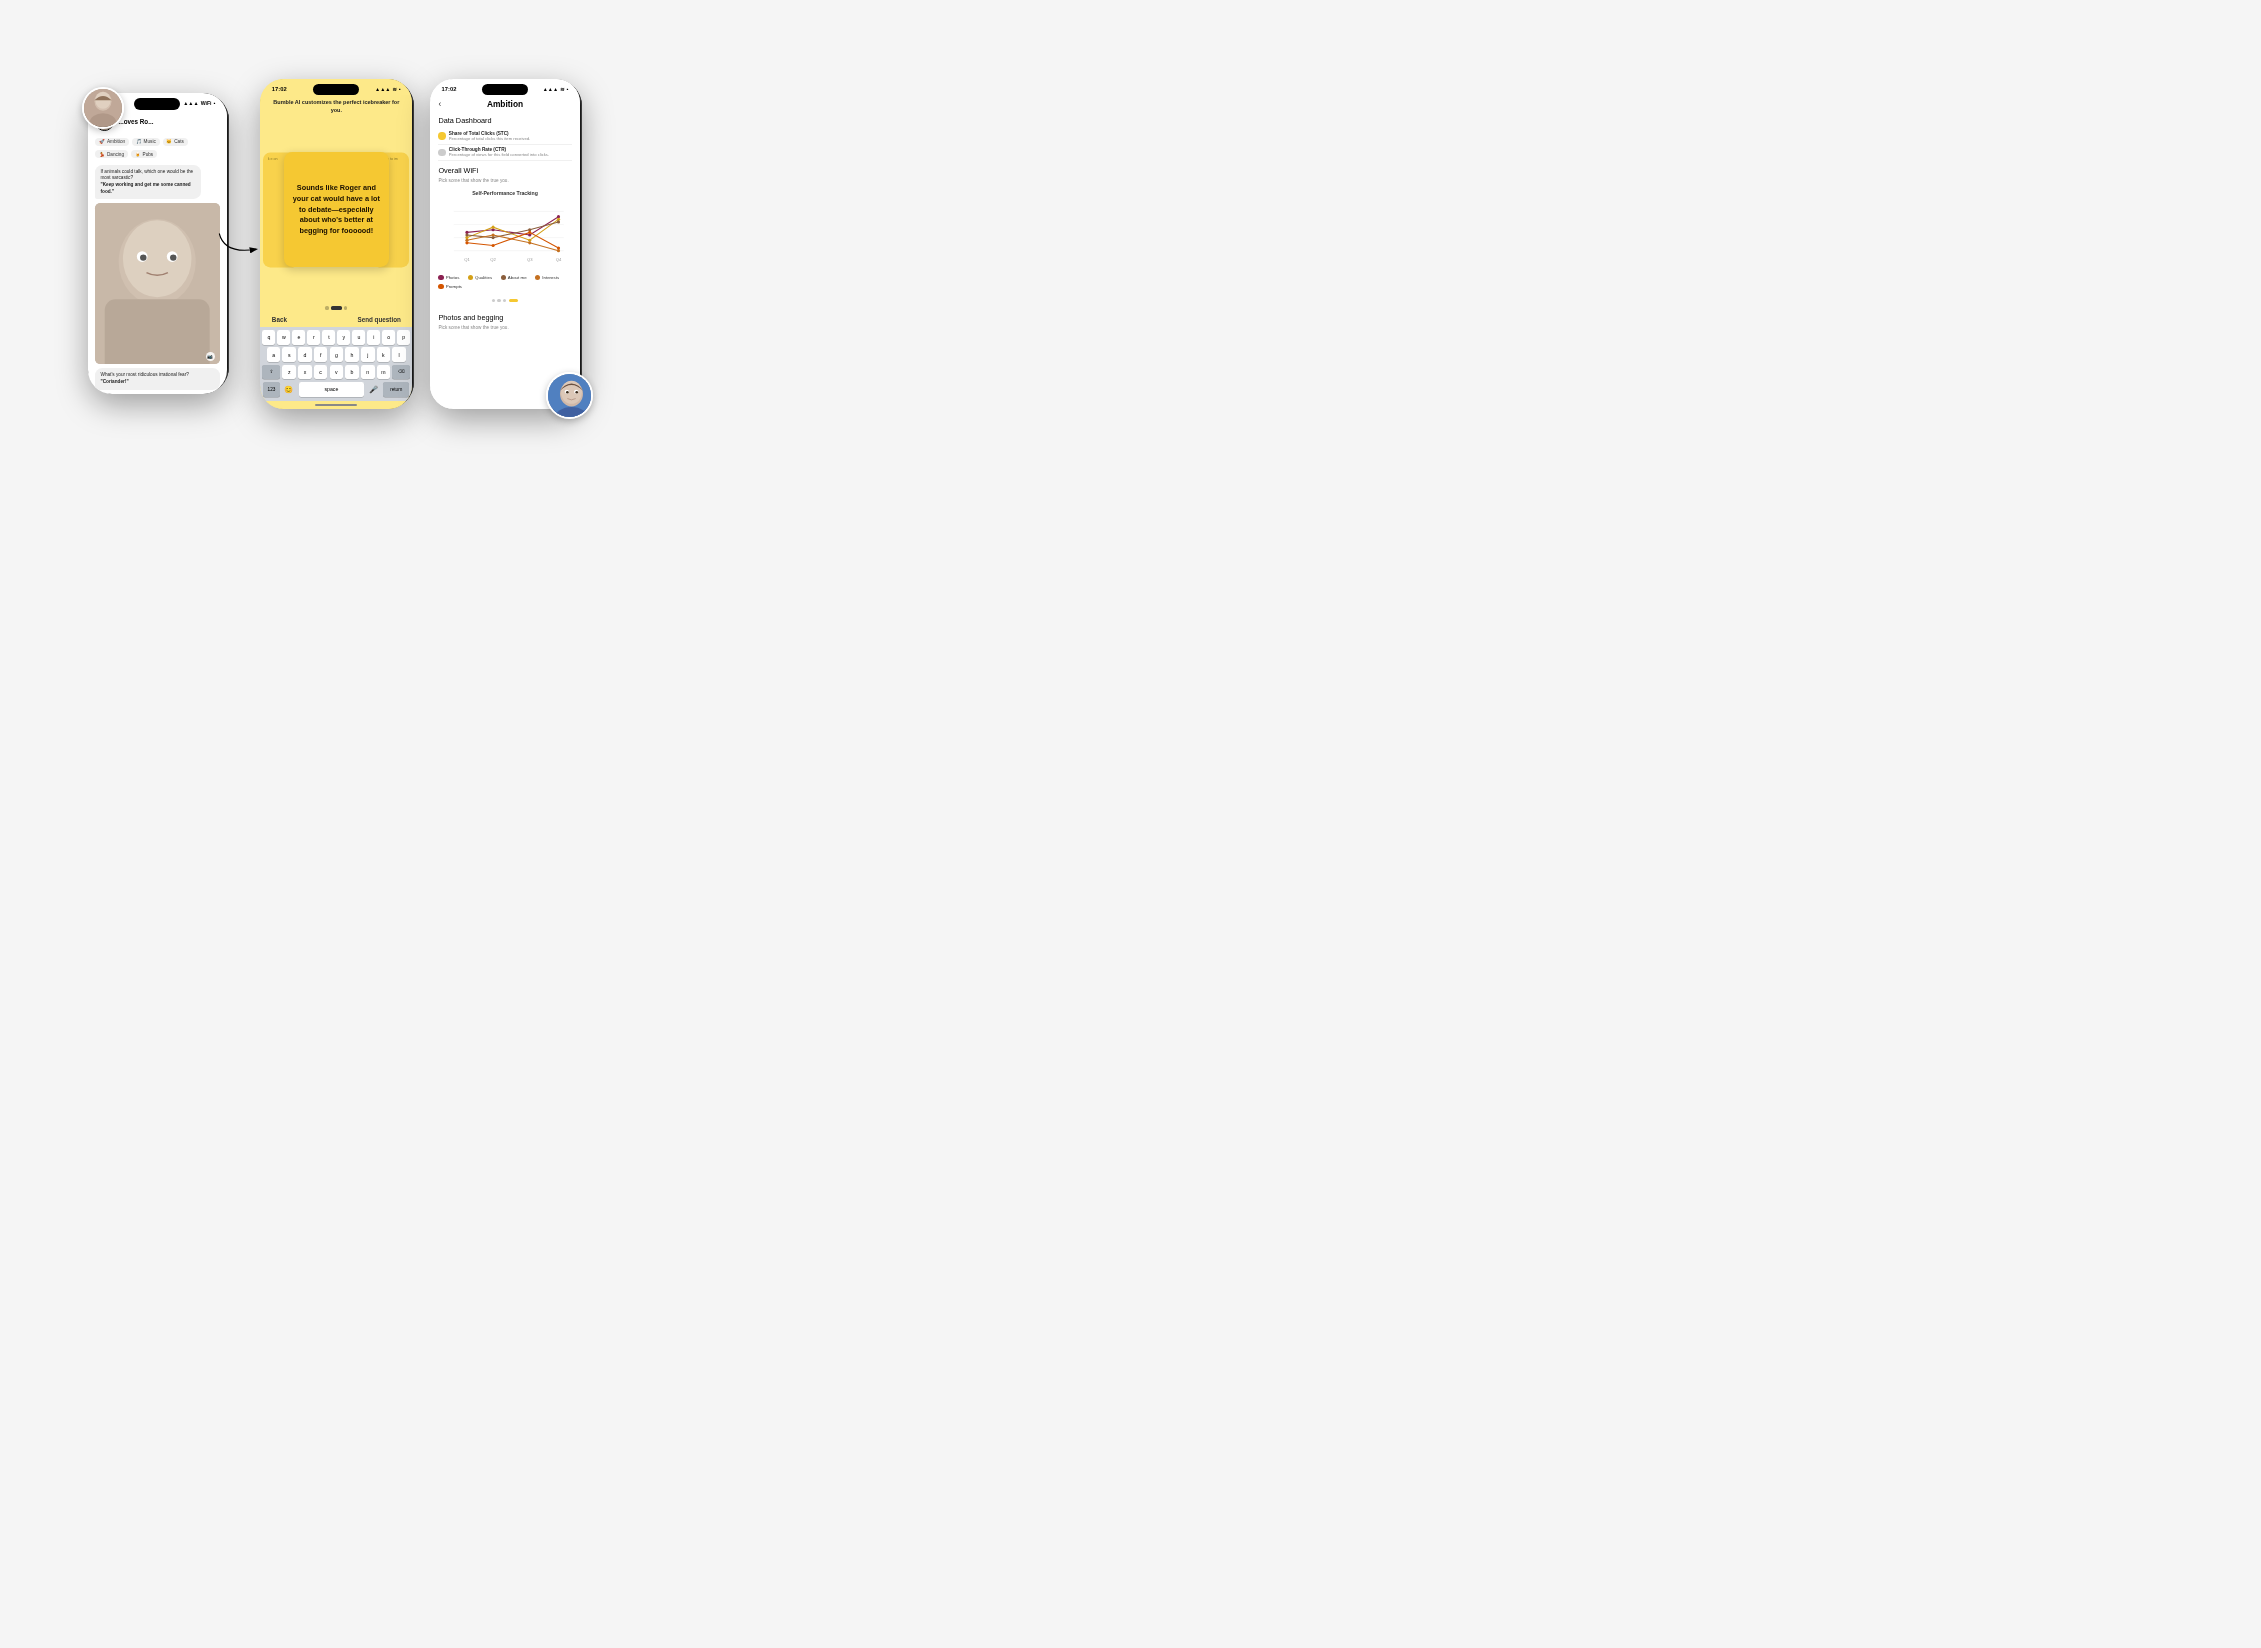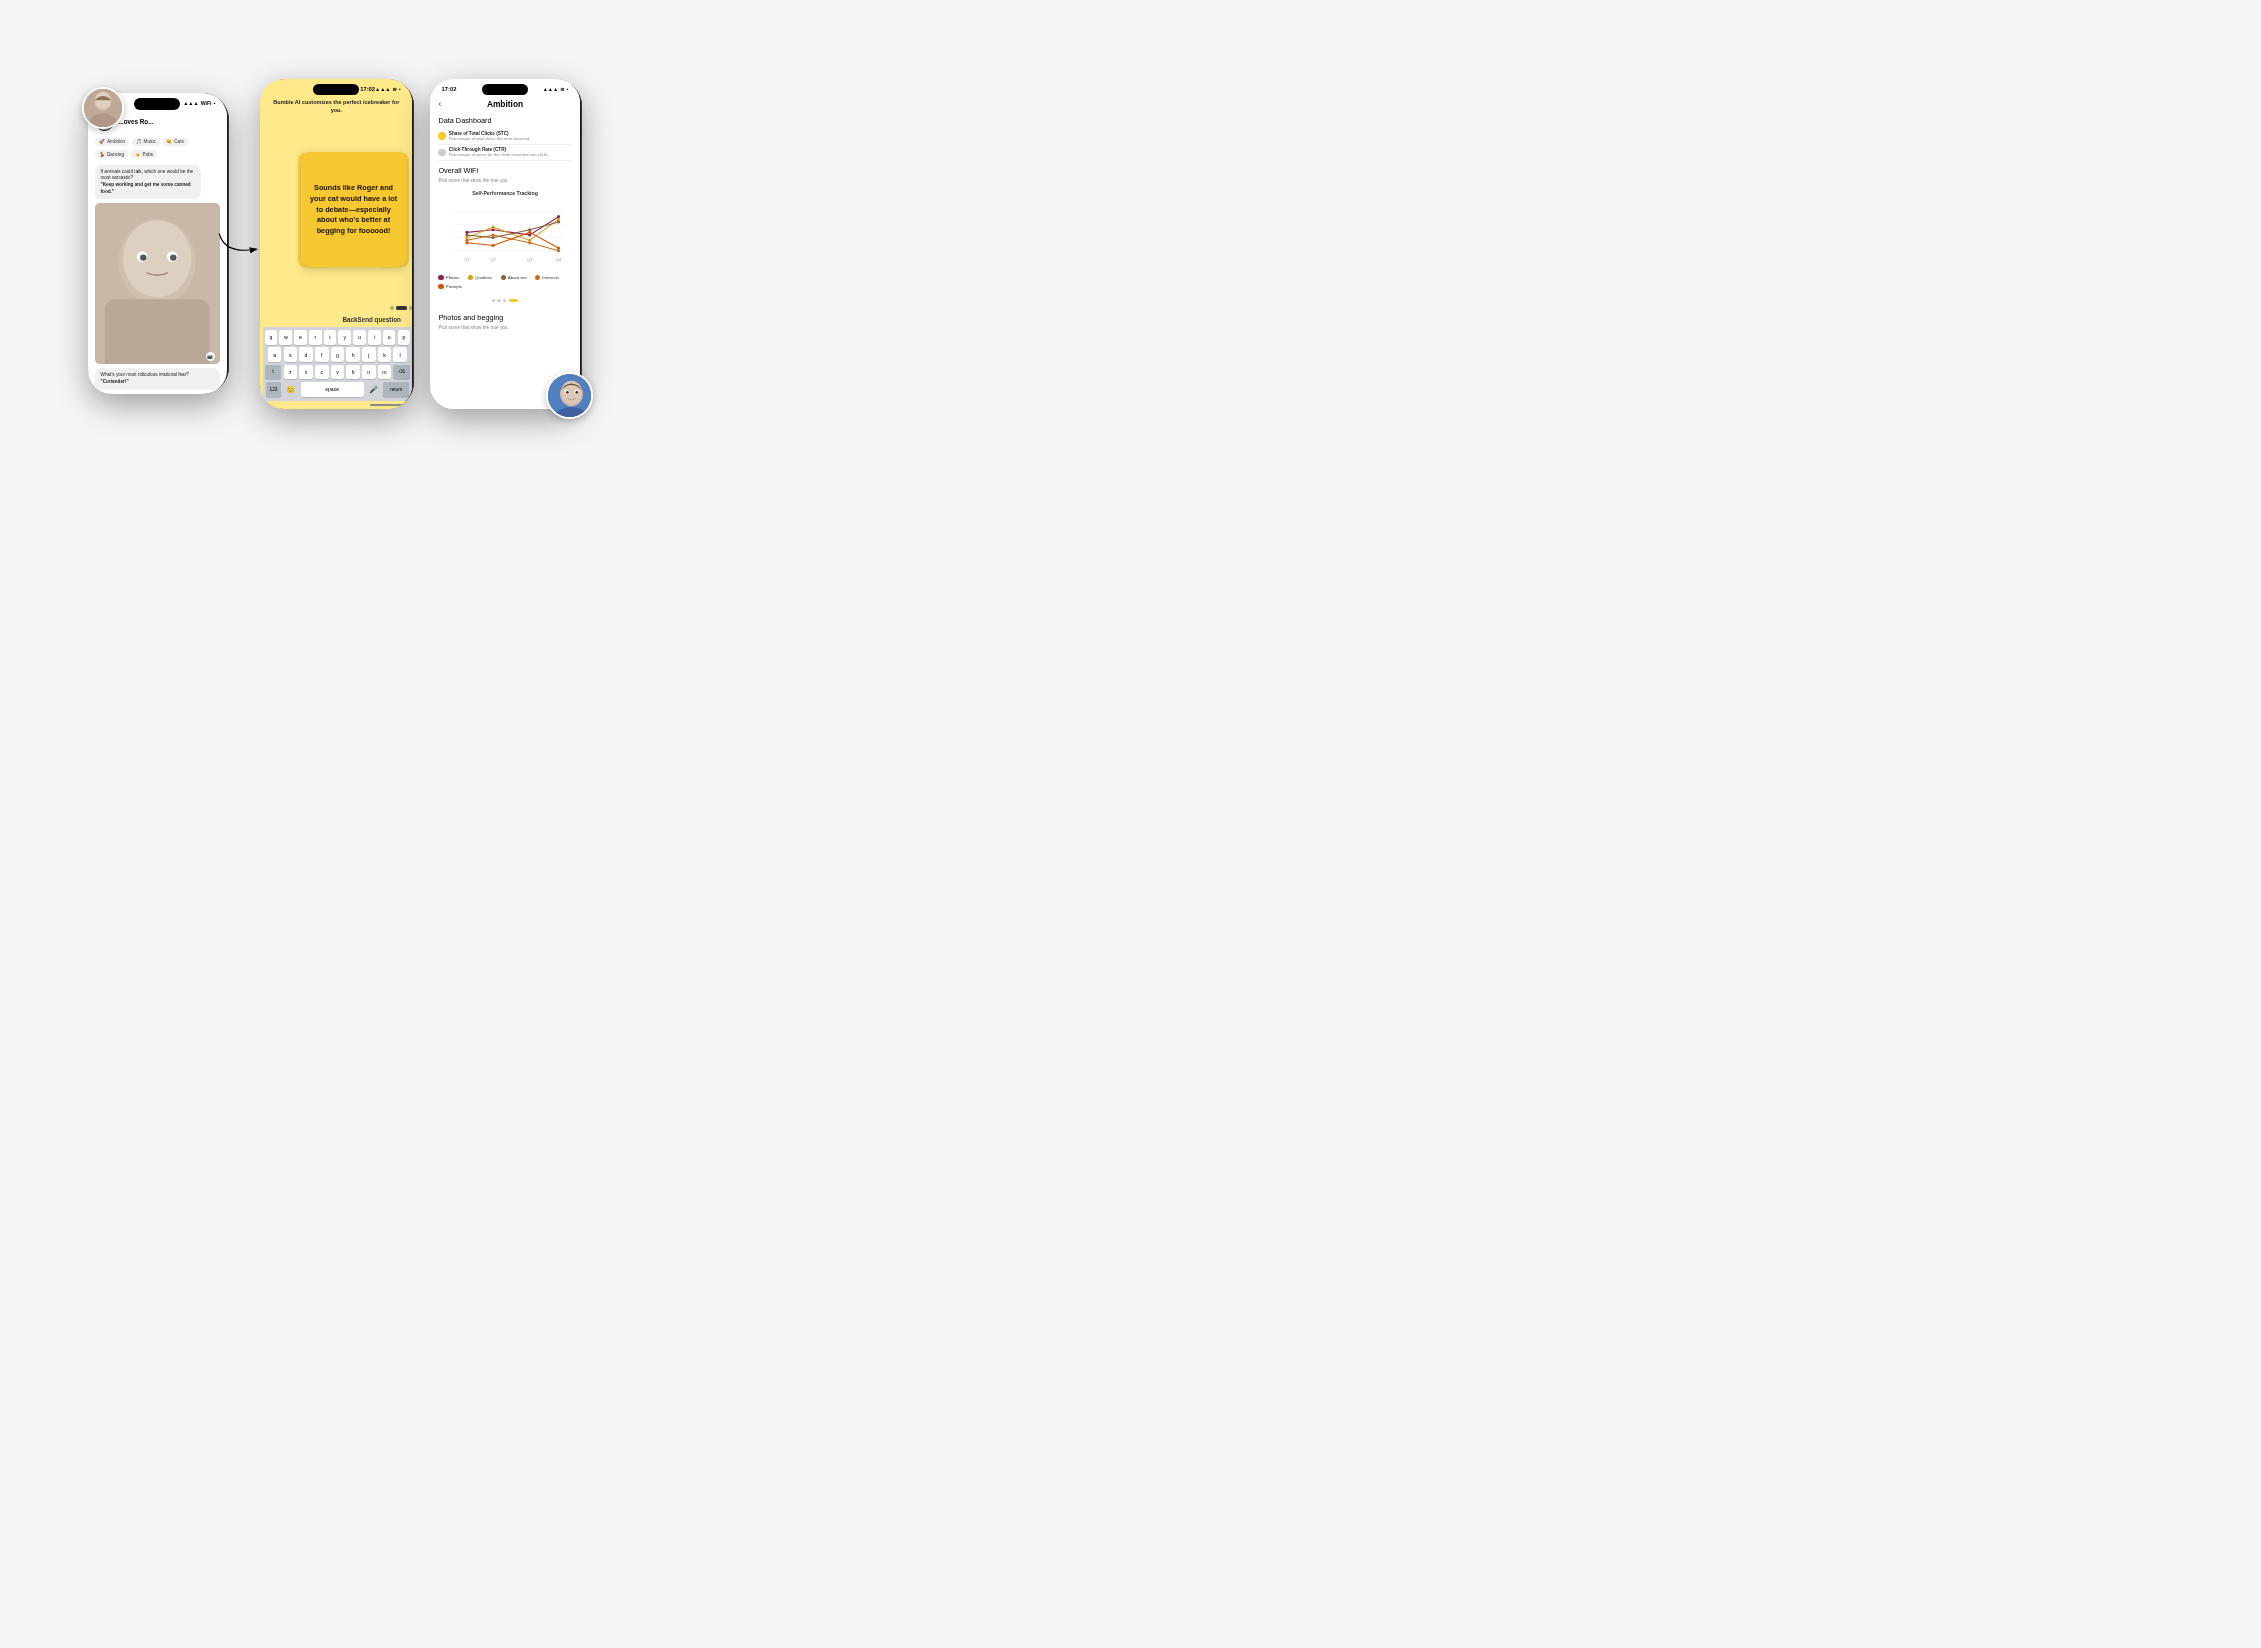--- a/index.html
+++ b/index.html
@@ -147,21 +147,21 @@
       padding: 4.2px 5.2px;
       font-size: 4.7px;
       line-height: 1.4;
       color: #222;
       position: relative;
     }
 
     
     .phone2 { width: 154px; }
     .phone2 .phone-inner { width: 152px; height: 330px; }
-    .phone2-screen { background: #fde989; height: 100%; display: flex; flex-direction: column; align-items: flex-end; }
+    .phone2-screen { background: #fde989; height: 100%; display: flex; flex-direction: column; }
 
     .bumble-header {
       padding: 4.2px 9.4px 2.1px;
       text-align: center;
       background: #fde989;
     }
     .bumble-header-text {
       font-size: 5.5px;
       font-weight: 600;
       color: #222;

